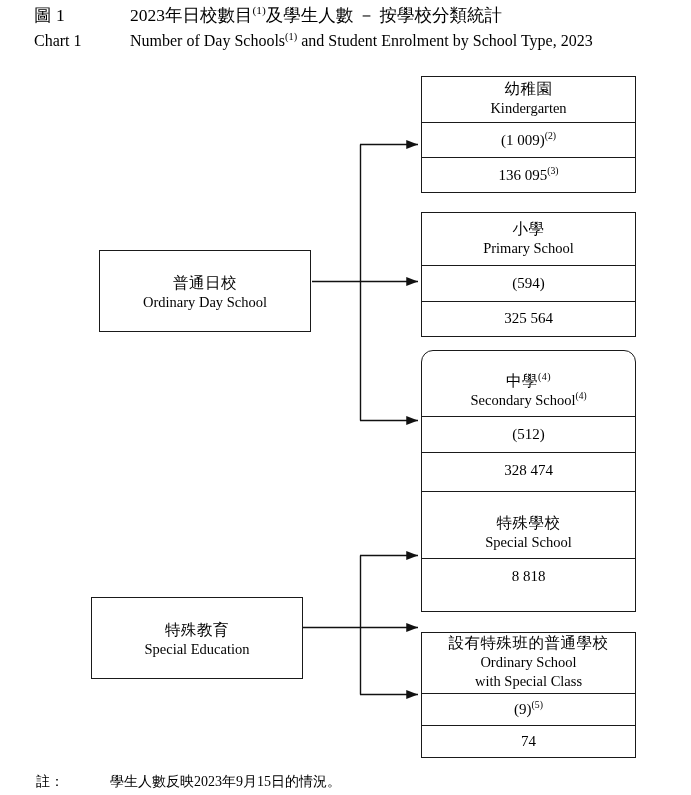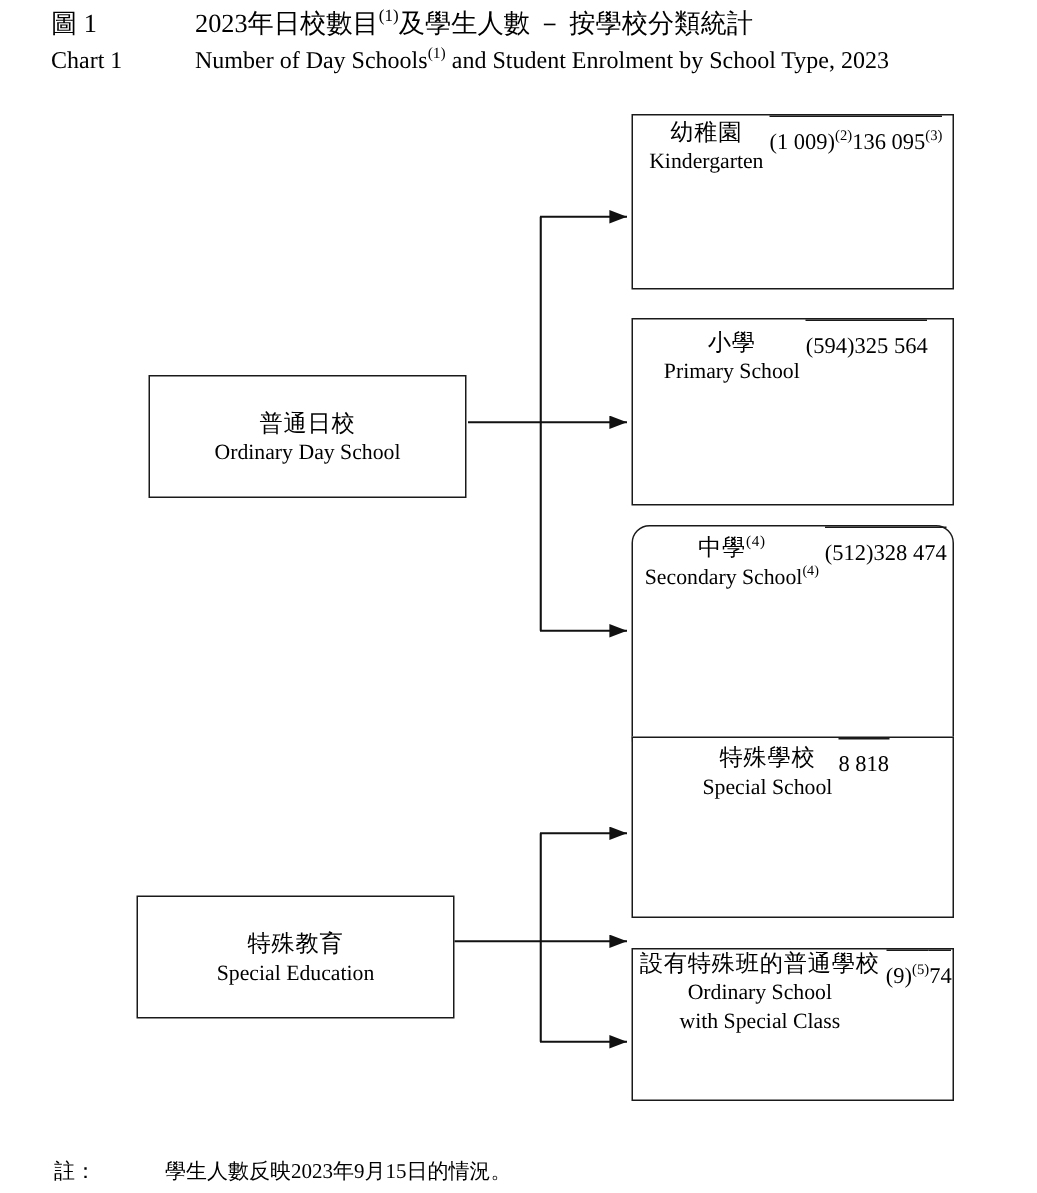--- a/index.html
+++ b/index.html
@@ -72,21 +72,21 @@
     pointer-events: none;
   }
 
   
   .node {
     position: absolute;
     box-sizing: border-box;
     border: 1.3px solid #1a1a1a;
     background: #ffffff;
     display: flex;
-    flex-direction: row;
+    flex-direction: column;
     align-items: stretch;
     justify-content: center;
   }
   .node .cell {
     box-sizing: border-box;
     display: flex;
     flex-direction: column;
     align-items: center;
     justify-content: center;
     text-align: center;
@@ -131,21 +131,21 @@
   .node.target .cell.enrol  { height: 36px; }
 
   #node-kindergarten         { top: 76px;  height: 117px; }
   #node-kindergarten .head   { height: 45px; }
   #node-primary-school       { top: 212px; height: 125px; }
   #node-primary-school .head { height: 53px; }
   #node-secondary-school     { top: 350px; height: 154px; border-radius: 12px; }
   #node-secondary-school .head { height: 50px; }
   #node-special-school       { top: 491px; height: 121px; }
   #node-special-school .head { height: 49px; }
-  #node-ordinary-special-class       { top: 632px; height: 102px; }
+  #node-ordinary-special-class       { top: 632px; height: 126px; }
   #node-ordinary-special-class .head { height: 60px; }
 
   
   .footnote {
     position: absolute;
     left: 0;
     top: 772px;
     width: 691px;
     white-space: nowrap;
   }

